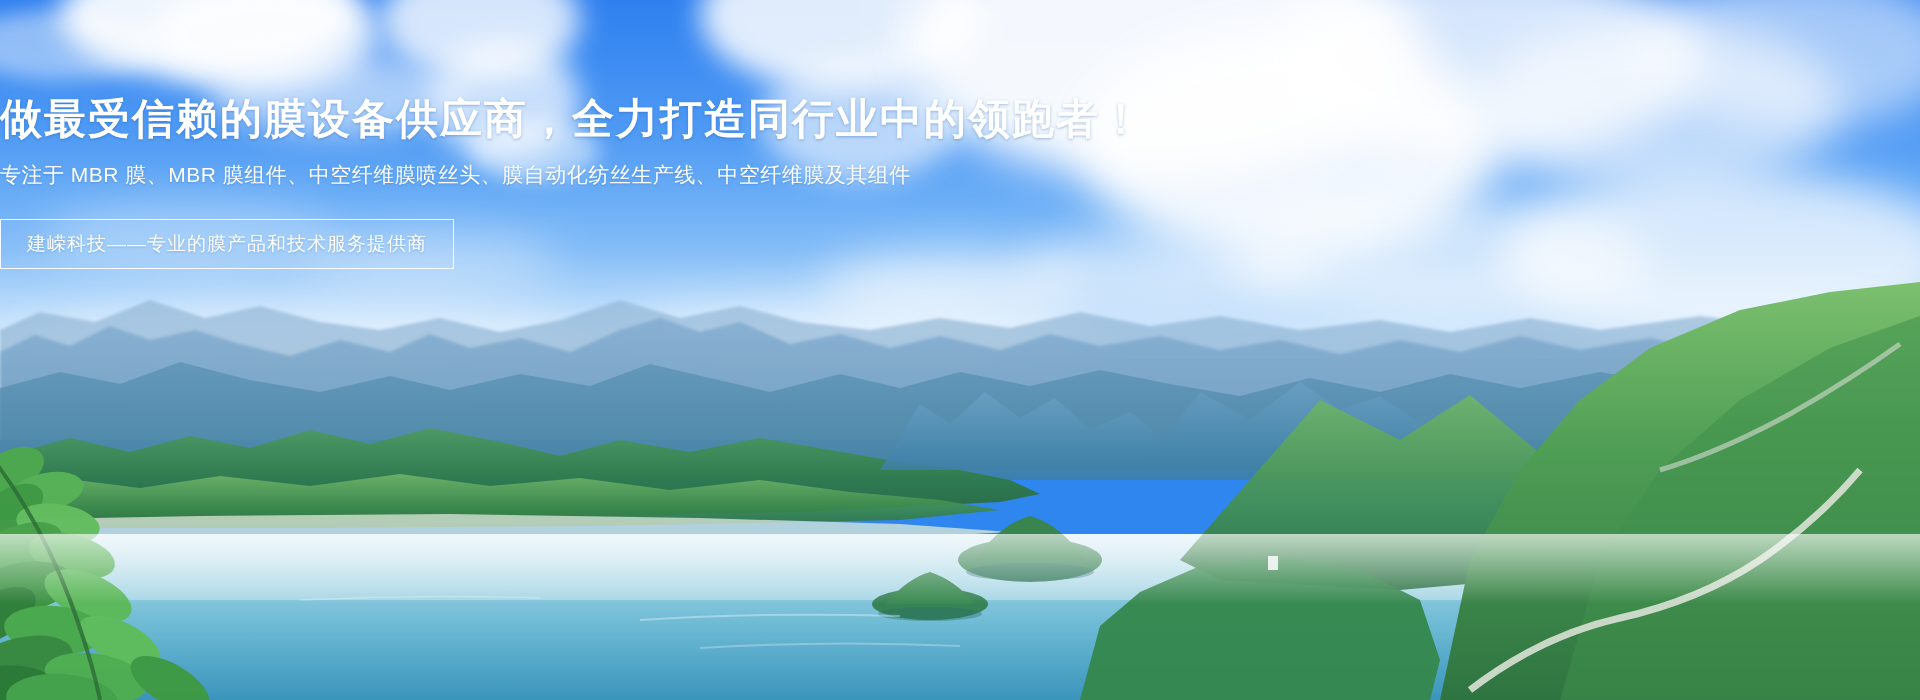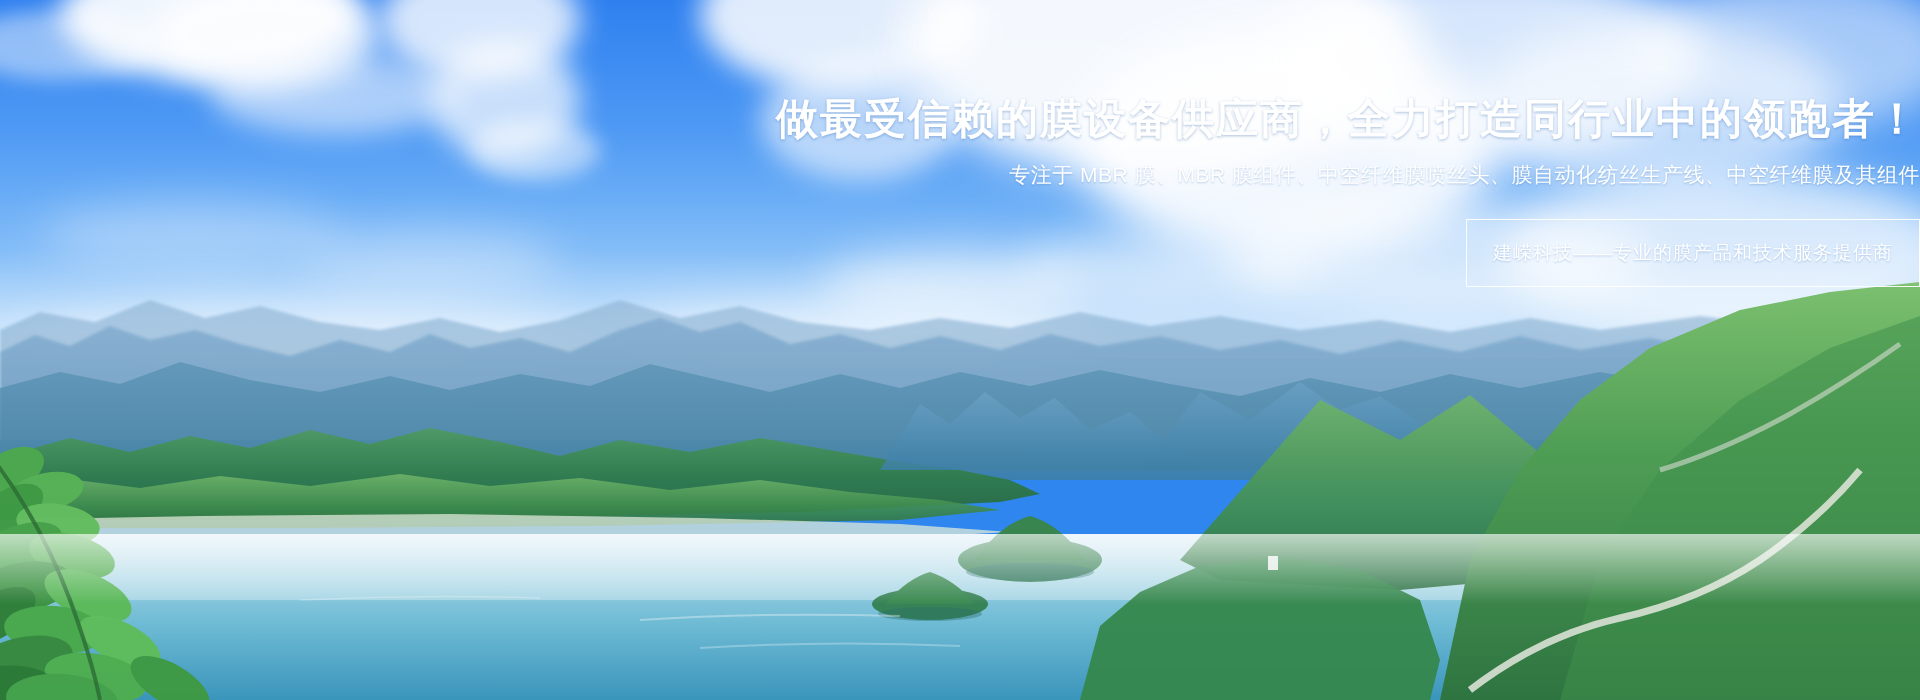--- a/index.html
+++ b/index.html
@@ -62,21 +62,21 @@
   
   .layer{ position:absolute; left:0; width:1920px; }
   .water-sheen{
     position:absolute; left:0; top:470px; width:1920px; height:120px;
     background:linear-gradient(180deg, rgba(255,255,255,.65) 0%, rgba(255,255,255,0) 100%);
   }
 
   
   .content{
     position:absolute; left:0; top:0; width:1920px; height:596px;
-    display:flex; flex-direction:column; align-items:flex-end;
+    display:flex; flex-direction:column; align-items:flex-start;
     padding-top:95px;
   }
   .headline{
     font-size:42px;
     font-weight:700;
     letter-spacing:2px;
     color:#ffffff;
     white-space:nowrap;
     text-shadow:0 1px 3px rgba(20,80,160,.35);
     line-height:1.15;
@@ -85,21 +85,21 @@
     margin-top:18px;
     font-size:21px;
     color:#ffffff;
     letter-spacing:.5px;
     white-space:nowrap;
     text-shadow:0 1px 2px rgba(30,90,170,.28);
   }
   .tagline-box{
     margin-top:30px;
     border:1px solid rgba(255,255,255,.92);
-    padding:20px 26px;
+    padding:11px 26px;
     color:#ffffff;
     font-size:19px;
     letter-spacing:1px;
     white-space:nowrap;
     text-shadow:0 1px 2px rgba(30,90,170,.25);
     background:rgba(255,255,255,.04);
   }
 </style>
 </head>
 <body>

